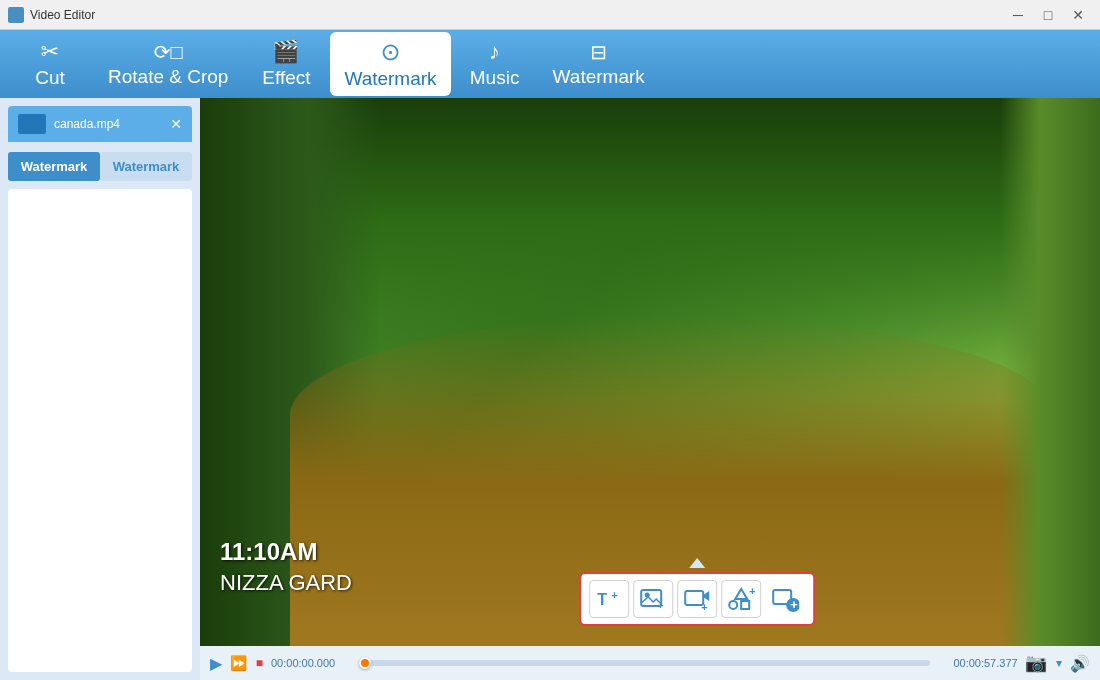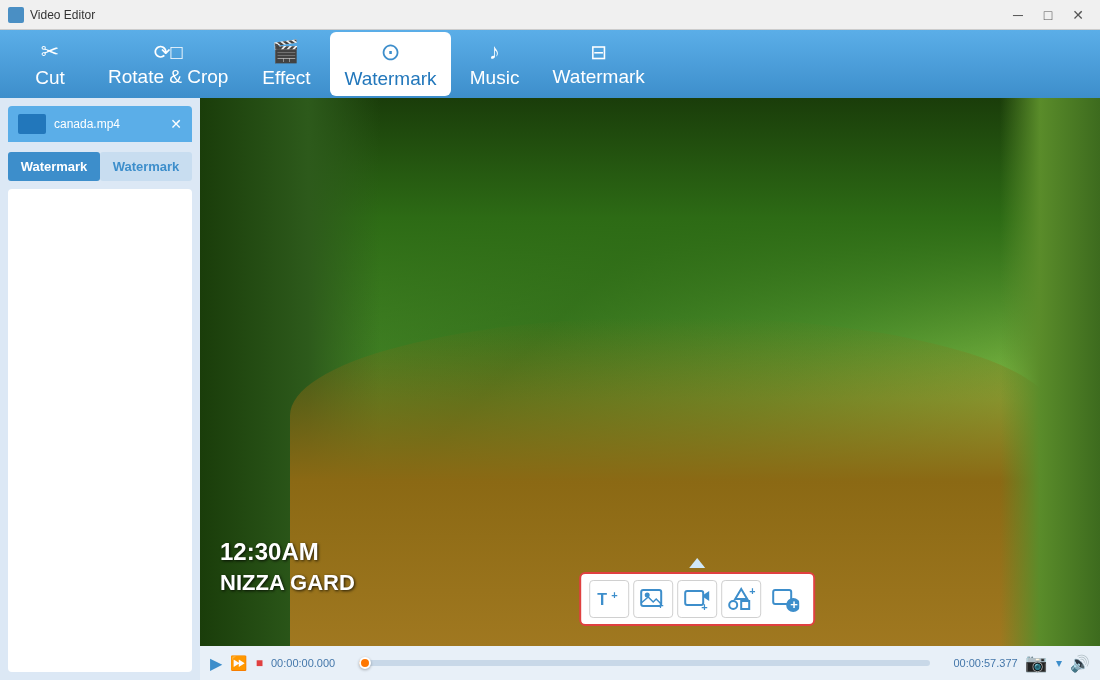--- a/index.html
+++ b/index.html
@@ -120,21 +120,21 @@
       position: absolute; top: 0; left: 0; right: 0; height: 55%;
       background: linear-gradient(to bottom, #1a3d0a 0%, #2d6b15 40%, transparent);
     }
     .watermark-text {
       position: absolute; bottom: 80px; left: 20px;
       color: white; font-size: 24px; font-weight: bold;
       text-shadow: 1px 1px 3px rgba(0,0,0,0.8);
     }
     .watermark-text2 {
       position: absolute; bottom: 50px; left: 20px;
-      color: white; font-size: 22px; font-weight: bold;
+      color: white; font-size: 22px; font-weight: normal;
       text-shadow: 1px 1px 3px rgba(0,0,0,0.8);
     }
 
     
     .wm-toolbar {
       position: absolute;
       bottom: 20px;
       left: 50%;
       transform: translateX(-30%);
       display: flex;
@@ -251,21 +251,21 @@
   </div>
 
   <div class="video-area">
 
     <div class="video-preview">
       <div class="video-bg">
         <div class="canopy"></div>
         <div class="tree-left"></div>
         <div class="path-overlay"></div>
         <div class="tree-right"></div>
-        <div class="watermark-text">12:30AM</div>
+        <div class="watermark-text">11:10AM</div>
         <div class="watermark-text2">NIZZA GARD</div>
 
         <div class="wm-toolbar">
           <div class="wm-toolbar-arrow"></div>
           <div class="wm-toolbar-inner">
             <button class="wm-btn" title="Add Text">
 
               <svg width="28" height="28" viewBox="0 0 28 28" fill="none">
                 <text x="2" y="20" font-size="16" font-weight="bold" fill="#3d8ecb">T</text>
                 <text x="16" y="14" font-size="11" font-weight="bold" fill="#3d8ecb">+</text>

